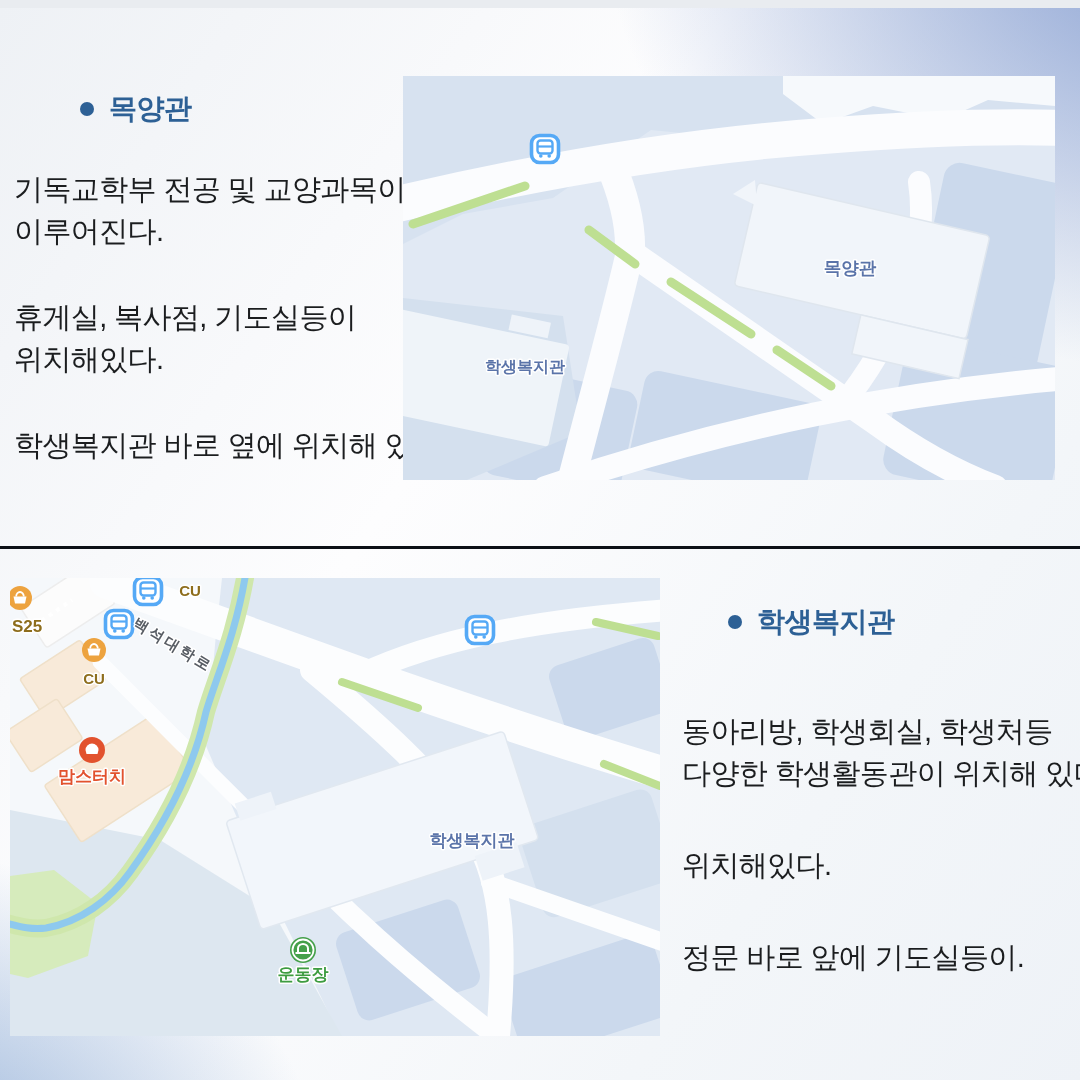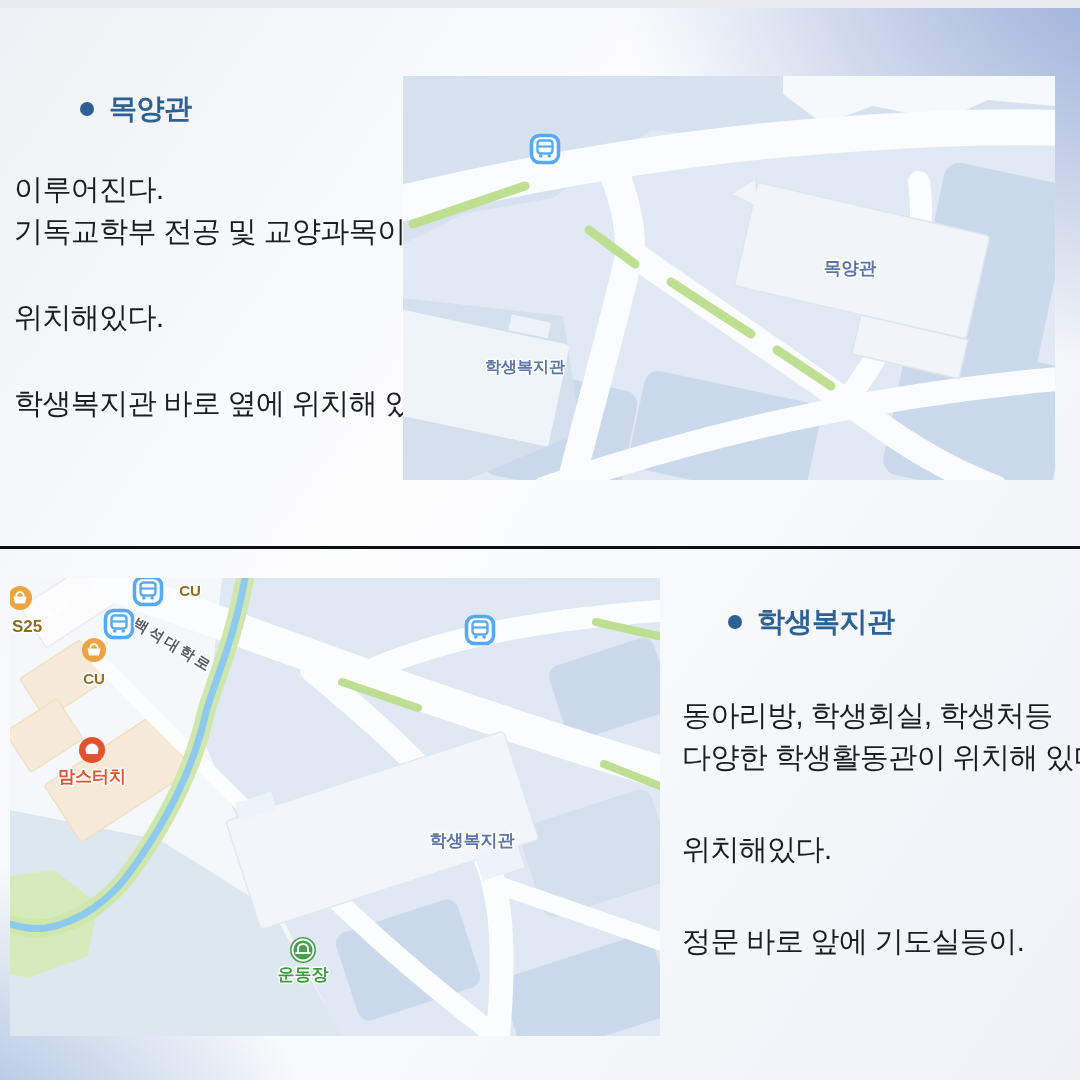--- a/index.html
+++ b/index.html
@@ -31,24 +31,25 @@
 
 <div class="canvas">
 
   <div class="heading" style="left:80px;top:82px;">
     <span class="bullet"></span>
     <span>목양관</span>
   </div>
 
   <div class="bodytext b1" style="left:14px;top:160px;width:440px;">
     <div class="para">
+      <div class="line">기독교학부 전공 및 교양과목이</div>
       <div class="line">이루어진다.</div>
-      <div class="line">기독교학부 전공 및 교양과목이</div>
-    </div>
-    <div class="para">
+    </div>
+    <div class="para">
+      <div class="line">휴게실, 복사점, 기도실등이</div>
       <div class="line">위치해있다.</div>
     </div>
     <div class="para">
       <div class="line">학생복지관 바로 옆에 위치해 있다.</div>
     </div>
   </div>
 
   <svg class="map" style="left:403px;top:68px;" width="652" height="404" viewBox="0 0 652 404">
     <defs>
       <g id="ic-bus">
@@ -209,21 +210,21 @@
     <text class="maplabel" x="82" y="204" font-size="17" text-anchor="middle" fill="#e2522e">맘스터치</text>
     <text class="maplabel" x="462" y="268" font-size="17" text-anchor="middle" fill="#5b74a9">학생복지관</text>
     <text class="maplabel" x="293" y="402" font-size="17" text-anchor="middle" fill="#3d9c40">운동장</text>
   </svg>
 
   <div class="heading" style="left:728px;top:595px;">
     <span class="bullet"></span>
     <span>학생복지관</span>
   </div>
 
-  <div class="bodytext b2" style="left:682px;top:686px;width:396px;">
+  <div class="bodytext b2" style="left:682px;top:702px;width:396px;">
     <div class="para">
       <div class="line">동아리방, 학생회실, 학생처등</div>
       <div class="line">다양한 학생활동관이 위치해 있다.</div>
     </div>
     <div class="para">
       <div class="line">위치해있다.</div>
     </div>
     <div class="para">
       <div class="line">정문 바로 앞에 기도실등이.</div>
     </div>

